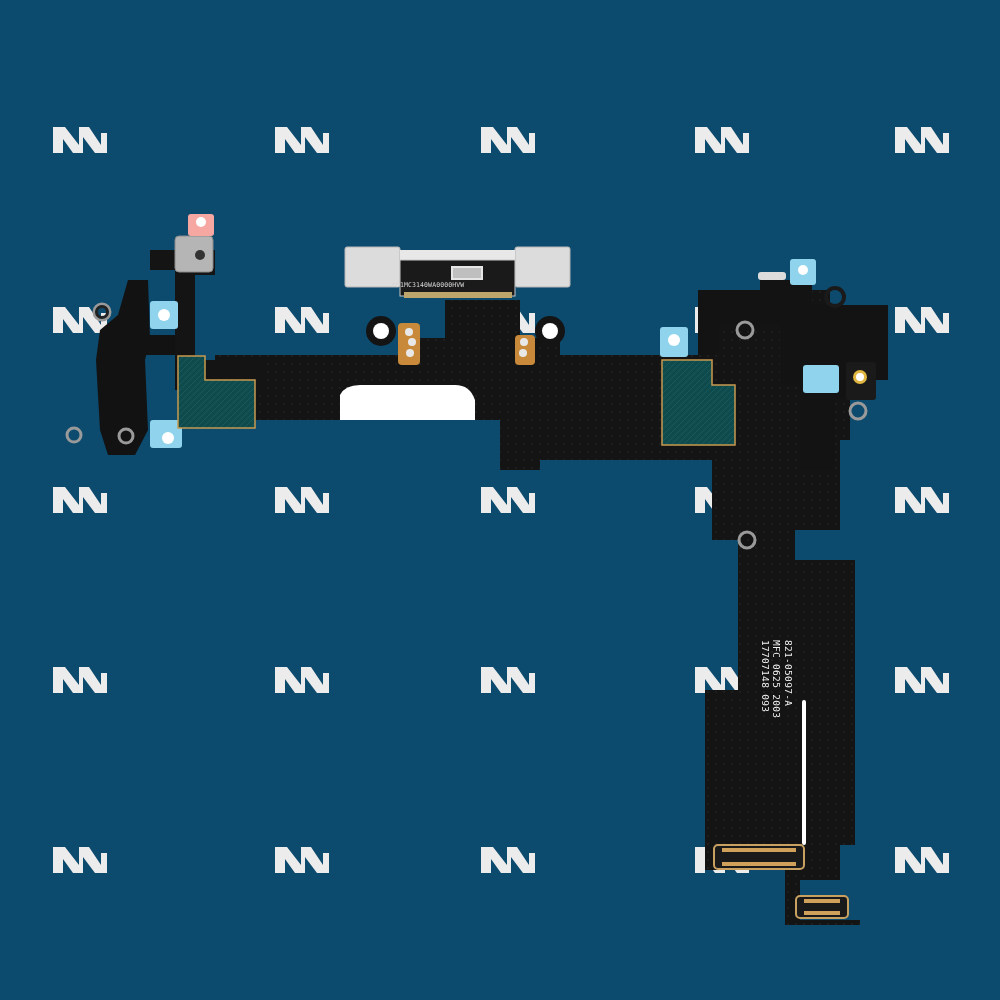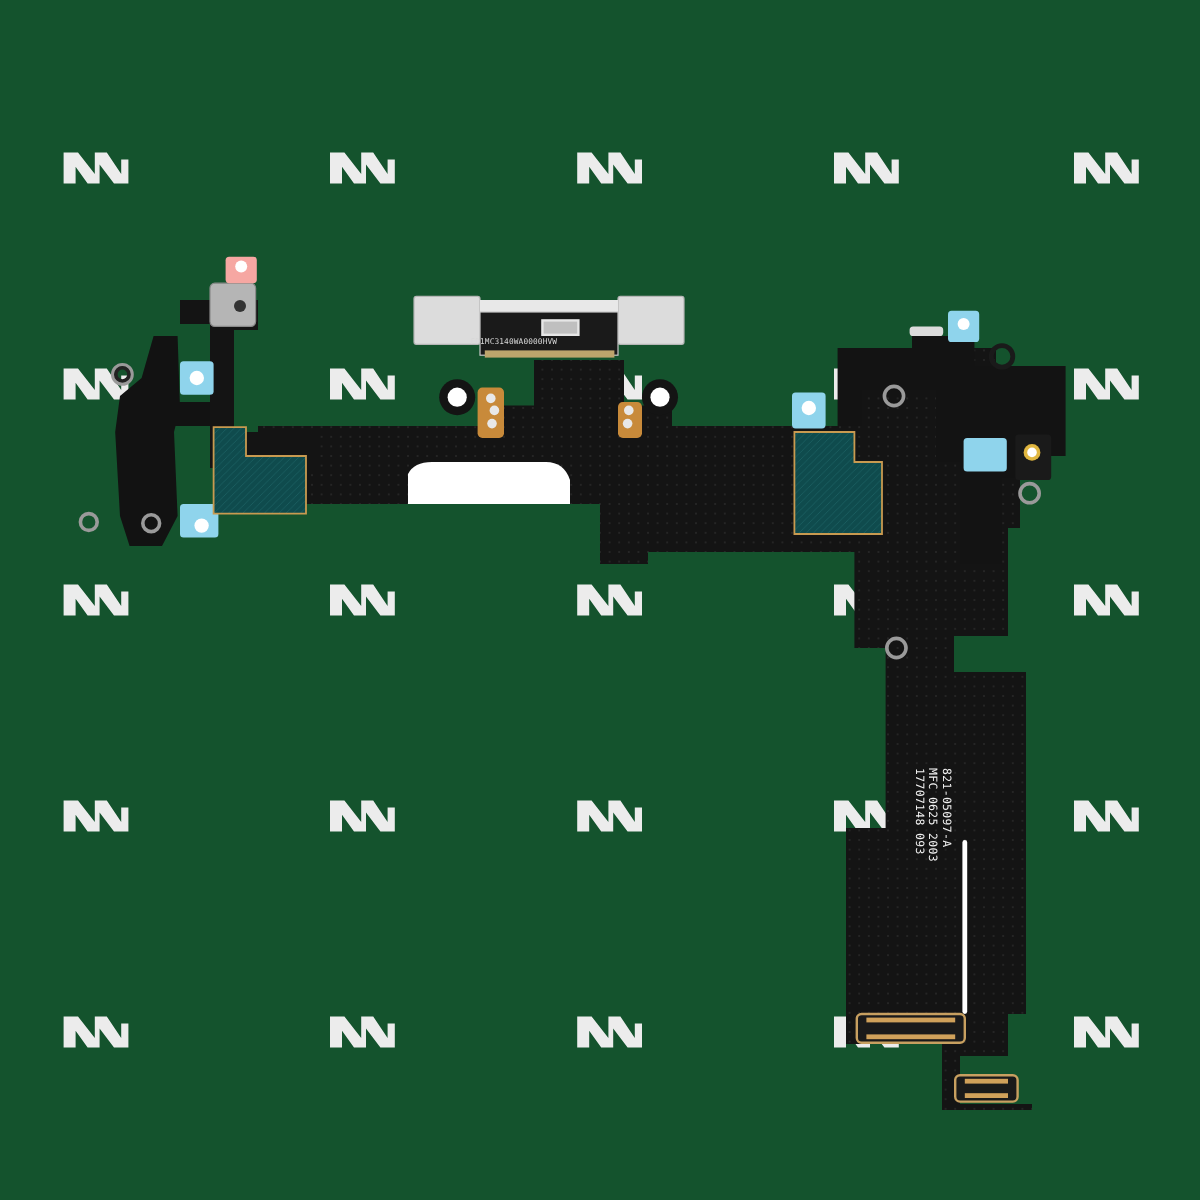--- a/index.html
+++ b/index.html
@@ -1,16 +1,16 @@
 <!DOCTYPE html>
 <html><head>
 <meta charset="utf-8">
 <style>
   html, body { margin: 0; padding: 0; background: #ffffff; }
-  #stage { position: relative; width: 1000px; height: 1000px; overflow: hidden; background: #14532d; font-family: "DejaVu Sans", sans-serif; }
+  #stage { position: relative; width: 1000px; height: 1000px; overflow: hidden; background: #0c4a6e; font-family: "DejaVu Sans", sans-serif; }
   .wm { position: absolute; width: 58px; height: 30px; }
   .wm svg { width: 100%; height: 100%; display: block; }
   #product svg { position: absolute; left: 0; top: 0; }
   .label-block { position: absolute; left: 752px; top: 640px; width: 120px; height: 80px; transform-origin: 0 0; transform: translate(0, 0) rotate(90deg) translate(0, -42px); color: #f2f2f2; font-family: "DejaVu Sans Mono", monospace; font-size: 9.5px; line-height: 11.5px; letter-spacing: 0.3px; }
   .label-block div { white-space: nowrap; }
   .serial { position: absolute; left: 392px; top: 281px; color: #d8d8d8; font-family: "DejaVu Sans Mono", monospace; font-size: 6.5px; letter-spacing: 0.1px; white-space: nowrap; }
 </style>
 </head>
 <body>
 

